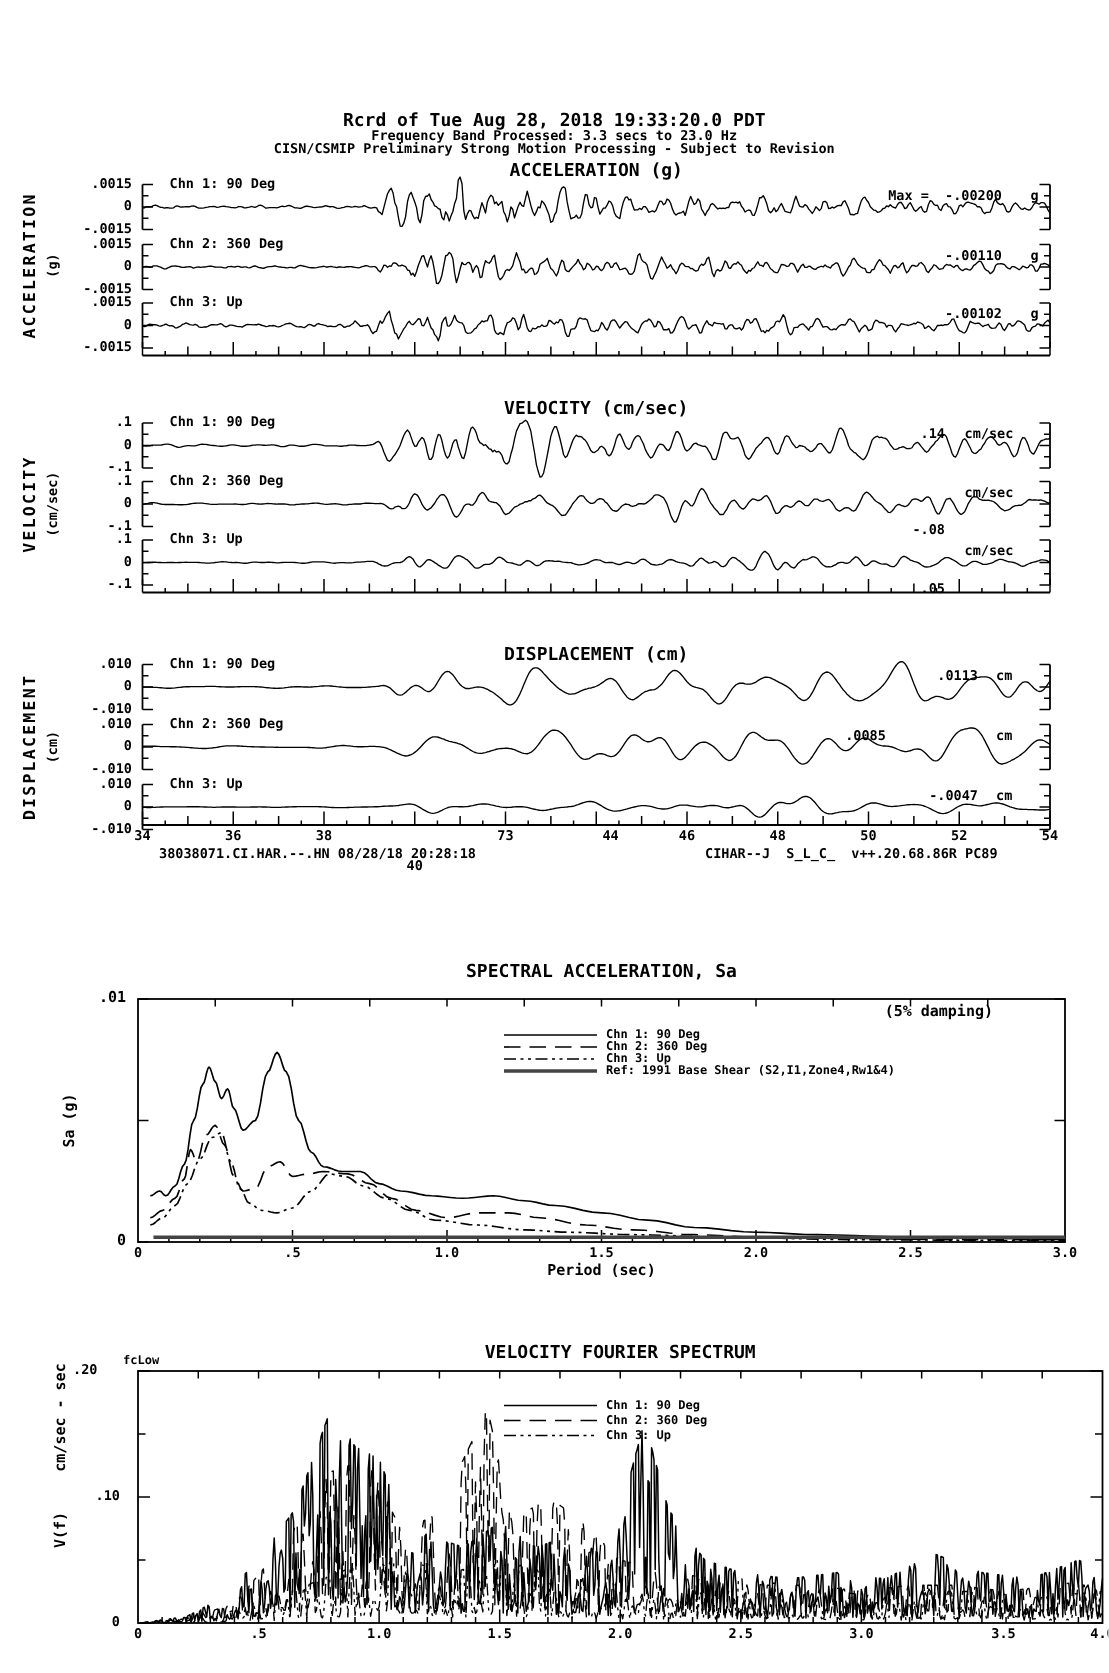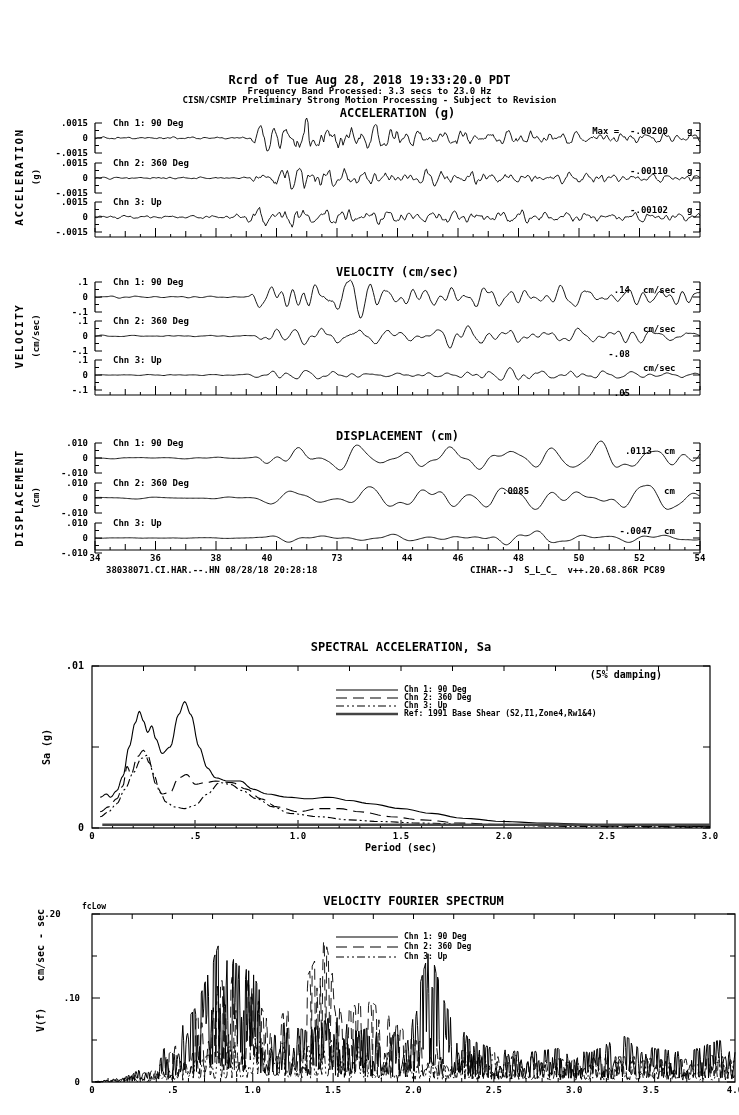--- a/index.html
+++ b/index.html
@@ -461,35 +461,35 @@
     <div class="lbl s9" style="left: 36px; top: 356px; width: 52px; text-align: right;">.1</div>
     <div class="lbl s9" style="left: 36px; top: 371px; width: 52px; text-align: right;">0</div>
     <div class="lbl s9" style="left: 36px; top: 386px; width: 52px; text-align: right;">-.1</div>
     <div class="lbl s9" style="left: 113px; top: 439px;">Chn 1: 90 Deg</div>
     <div class="lbl s9" style="left: 502px; top: 447px; width: 150px; text-align: right;">.0113</div>
     <div class="lbl s9" style="left: 664px; top: 447px;">cm</div>
     <div class="lbl s9" style="left: 36px; top: 439px; width: 52px; text-align: right;">.010</div>
     <div class="lbl s9" style="left: 36px; top: 454px; width: 52px; text-align: right;">0</div>
     <div class="lbl s9" style="left: 36px; top: 469px; width: 52px; text-align: right;">-.010</div>
     <div class="lbl s9" style="left: 113px; top: 479px;">Chn 2: 360 Deg</div>
-    <div class="lbl s9" style="left: 502px; top: 487px; width: 150px; text-align: left;">.0085</div>
+    <div class="lbl s9" style="left: 502px; top: 487px; width: 150px; text-align: center;">.0085</div>
     <div class="lbl s9" style="left: 664px; top: 487px;">cm</div>
     <div class="lbl s9" style="left: 36px; top: 479px; width: 52px; text-align: right;">.010</div>
     <div class="lbl s9" style="left: 36px; top: 494px; width: 52px; text-align: right;">0</div>
     <div class="lbl s9" style="left: 36px; top: 509px; width: 52px; text-align: right;">-.010</div>
     <div class="lbl s9" style="left: 113px; top: 519px;">Chn 3: Up</div>
     <div class="lbl s9" style="left: 502px; top: 527px; width: 150px; text-align: right;">-.0047</div>
     <div class="lbl s9" style="left: 664px; top: 527px;">cm</div>
     <div class="lbl s9" style="left: 36px; top: 519px; width: 52px; text-align: right;">.010</div>
     <div class="lbl s9" style="left: 36px; top: 534px; width: 52px; text-align: right;">0</div>
     <div class="lbl s9" style="left: 36px; top: 549px; width: 52px; text-align: right;">-.010</div>
     <div class="lbl s9" style="left: 80px; top: 554px; width: 30px; text-align: center;">34</div>
     <div class="lbl s9" style="left: 140.5px; top: 554px; width: 30px; text-align: center;">36</div>
     <div class="lbl s9" style="left: 201px; top: 554px; width: 30px; text-align: center;">38</div>
-    <div class="lbl s9" style="left: 261.5px; top: 554px; width: 30px; text-align: left;">40</div>
+    <div class="lbl s9" style="left: 261.5px; top: 574px; width: 30px; text-align: center;">40</div>
     <div class="lbl s9" style="left: 322px; top: 554px; width: 30px; text-align: center;">73</div>
     <div class="lbl s9" style="left: 382.5px; top: 554px; width: 30px; text-align: right;">44</div>
     <div class="lbl s9" style="left: 443px; top: 554px; width: 30px; text-align: center;">46</div>
     <div class="lbl s9" style="left: 503.5px; top: 554px; width: 30px; text-align: center;">48</div>
     <div class="lbl s9" style="left: 564px; top: 554px; width: 30px; text-align: center;">50</div>
     <div class="lbl s9" style="left: 624.5px; top: 554px; width: 30px; text-align: center;">52</div>
     <div class="lbl s9" style="left: 685px; top: 554px; width: 30px; text-align: center;">54</div>
     <div class="lbl s9" style="left: 77px; top: 832px; width: 30px; text-align: center;">0</div>
     <div class="lbl s9" style="left: 180px; top: 832px; width: 30px; text-align: center;">.5</div>
     <div class="lbl s9" style="left: 283px; top: 832px; width: 30px; text-align: center;">1.0</div>
@@ -497,18 +497,18 @@
     <div class="lbl s9" style="left: 489px; top: 832px; width: 30px; text-align: center;">2.0</div>
     <div class="lbl s9" style="left: 592px; top: 832px; width: 30px; text-align: center;">2.5</div>
     <div class="lbl s9" style="left: 695px; top: 832px; width: 30px; text-align: center;">3.0</div>
     <div class="lbl s9" style="left: 77px; top: 1086px; width: 30px; text-align: center;">0</div>
     <div class="lbl s9" style="left: 157.375px; top: 1086px; width: 30px; text-align: center;">.5</div>
     <div class="lbl s9" style="left: 237.75px; top: 1086px; width: 30px; text-align: center;">1.0</div>
     <div class="lbl s9" style="left: 318.125px; top: 1086px; width: 30px; text-align: center;">1.5</div>
     <div class="lbl s9" style="left: 398.5px; top: 1086px; width: 30px; text-align: center;">2.0</div>
     <div class="lbl s9" style="left: 478.875px; top: 1086px; width: 30px; text-align: center;">2.5</div>
     <div class="lbl s9" style="left: 559.25px; top: 1086px; width: 30px; text-align: center;">3.0</div>
-    <div class="lbl s9" style="left: 636px; top: 1086px; width: 30px; text-align: center;">3.5</div>
+    <div class="lbl s9" style="left: 654px; top: 1086px; width: 30px; text-align: center;">3.5</div>
     <div class="lbl s9" style="left: 720px; top: 1086px; width: 30px; text-align: center;">4.0</div>
-    <div class="lbl s9" style="left: 25px; top: 910px; width: 55px; text-align: center;">.20</div>
+    <div class="lbl s9" style="left: 10px; top: 910px; width: 55px; text-align: right;">.20</div>
     <div class="lbl s9" style="left: 25px; top: 994px; width: 55px; text-align: right;">.10</div>
     <div class="lbl s9" style="left: 25px; top: 1078px; width: 55px; text-align: right;">0</div>
   </div>
 
 </body></html>

